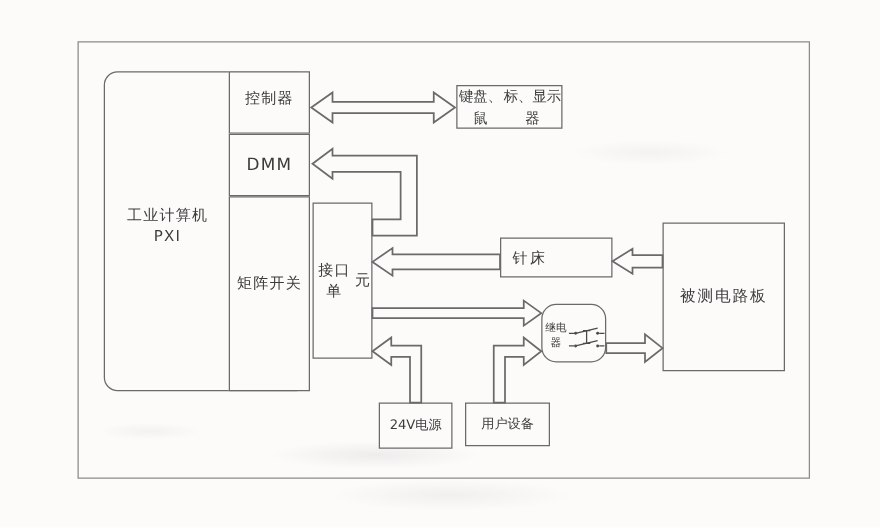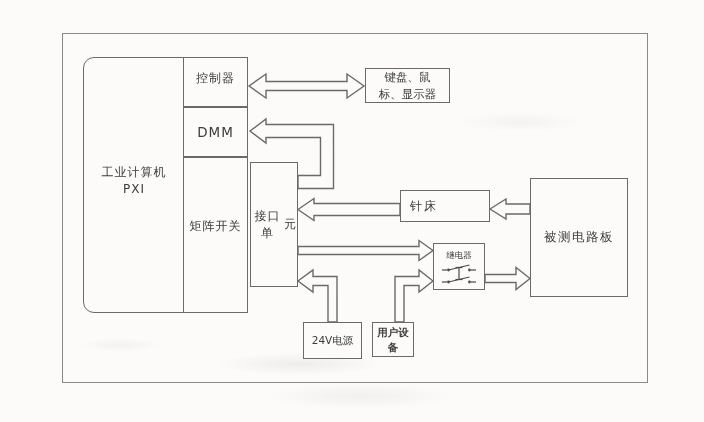--- a/index.html
+++ b/index.html
@@ -31,26 +31,26 @@
     text-align:center;line-height:1.35;
   }
   .nofill{background:transparent;}
   #outer-border{left:62px;top:33px;width:586px;height:350px;border-color:#8a8a8a;background:transparent;}
   #pxi-box{left:83px;top:57px;width:165px;height:256px;justify-content:flex-start;border-radius:11px;}
   #pxi-label{width:100px;display:flex;flex-direction:column;align-items:center;justify-content:center;height:100%;padding-bottom:9px;box-sizing:border-box;font-size:12px;letter-spacing:1px;}
   #cell-controller{left:183px;top:57px;width:65px;height:50px;align-items:flex-start;padding-top:12px;font-size:12px;letter-spacing:1px;}
   #cell-dmm{left:183px;top:107px;width:65px;height:50px;font-size:13.5px;letter-spacing:1px;}
   #cell-matrix{left:183px;top:157px;width:65px;height:156px;align-items:flex-start;padding-top:60px;font-size:12px;letter-spacing:1px;}
   #interface-unit{left:250px;top:162px;width:48px;height:125px;flex-direction:row;font-size:12px;letter-spacing:1px;}
-  #keyboard-box{left:365px;top:68px;width:85px;height:35px;flex-direction:column;font-size:11.5px;line-height:1.45;}
+  #keyboard-box{left:365px;top:68px;width:85px;height:35px;flex-direction:row;font-size:11.5px;line-height:1.45;}
   #needle-bed{left:400px;top:190px;width:90px;height:32px;justify-content:flex-start;padding-left:9px;font-size:12px;letter-spacing:2px;}
   #dut-board{left:530px;top:178px;width:98px;height:119px;font-size:12.5px;letter-spacing:1.5px;}
-  #relay-box{left:433px;top:243px;width:52px;height:47px;flex-direction:column;justify-content:flex-start;padding-top:6px;font-size:8.5px;}
+  #relay-box{left:433px;top:243px;width:52px;height:47px;justify-content:flex-start;padding-top:6px;font-size:8.5px;border-radius:12px;}
   #power-24v{left:303px;top:322px;width:59px;height:37px;font-size:10.5px;}
-  #user-equip{left:372px;top:322px;width:42px;height:35px;font-size:10.5px;font-weight:bold;}
+  #user-equip{left:372px;top:322px;width:68px;height:35px;font-size:10.5px;}
   #arrow-layer{position:absolute;left:0;top:0;pointer-events:none;}
   #arrow-layer polygon{fill:var(--bg);stroke:var(--line);stroke-width:1.4;stroke-linejoin:miter;}
   #relay-symbol{margin-top:1px;}
   #relay-symbol .stroke{stroke:#4a4a4a;stroke-width:1.2;fill:none;}
   #relay-symbol .dot{fill:#4a4a4a;}
 </style>
 </head>
 <body>
 
 <div id="stage">

